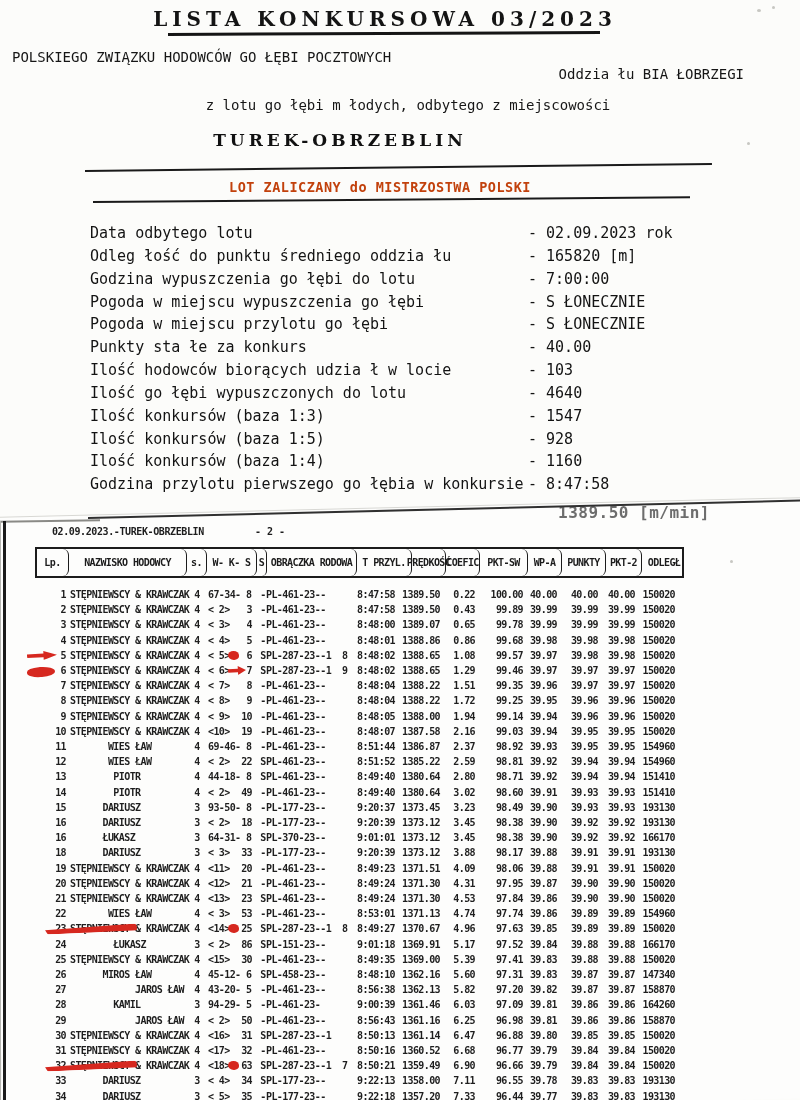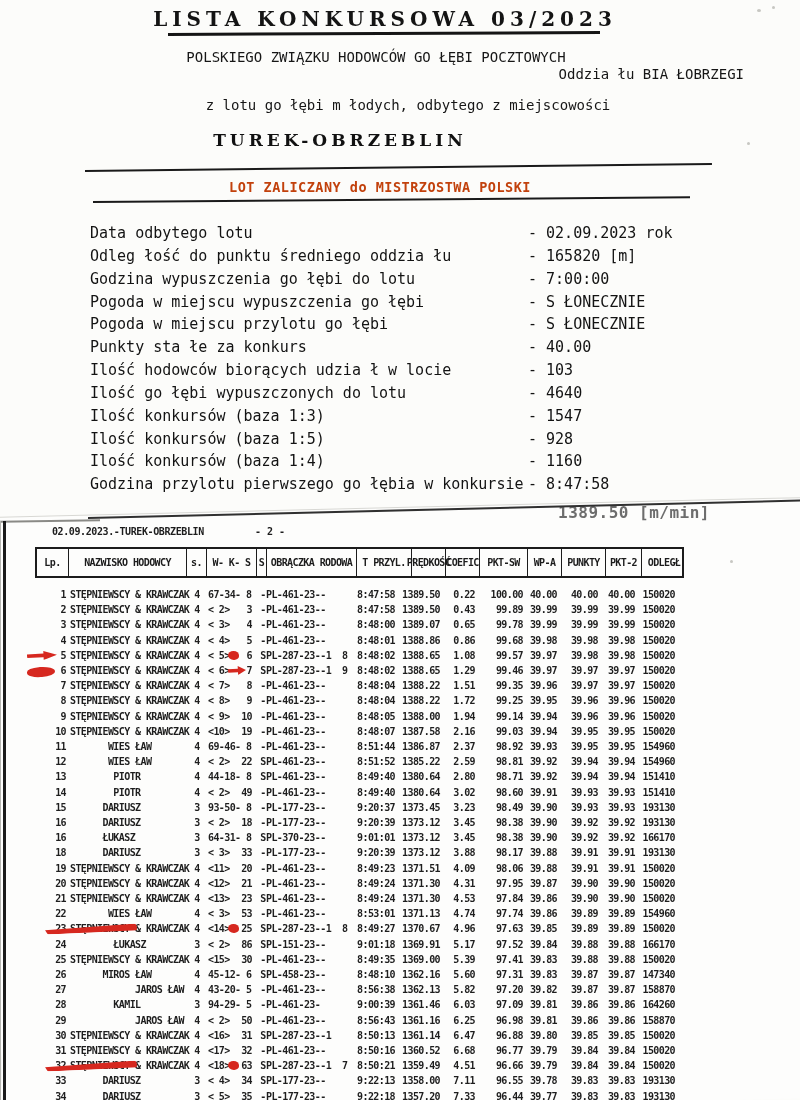--- a/index.html
+++ b/index.html
@@ -2,21 +2,21 @@
 <html><head>
 <meta charset="utf-8">
 <style>
   html,body{margin:0;padding:0;}
   body{width:800px;height:1100px;position:relative;overflow:hidden;
        background:#fcfcfa;font-family:"DejaVu Sans Mono",monospace;}
   
   .p1-title{position:absolute;left:25px;top:7px;width:720px;text-align:center;
     font-family:"DejaVu Serif",serif;font-weight:bold;font-size:20px;letter-spacing:5px;color:#141414;}
   .title-underline{position:absolute;left:168px;top:32px;width:432px;height:2.5px;background:#151515;transform:rotate(-0.25deg);}
-  .p1-org1{position:absolute;left:4px;top:49px;width:744px;text-align:center;font-size:14px;color:#161616;}
+  .p1-org1{position:absolute;left:12px;top:49px;width:744px;text-align:left;font-size:14px;color:#161616;}
   .p1-org2{position:absolute;left:0;top:66px;width:744px;text-align:right;font-size:14px;color:#161616;}
   .p1-flight{position:absolute;left:0;top:97px;width:744px;text-align:center;font-size:14px;color:#161616;padding-left:36px;}
   .p1-loc{position:absolute;left:0;top:130px;width:680px;text-align:center;
     font-family:"DejaVu Serif",serif;font-weight:bold;font-size:17px;letter-spacing:4px;color:#111;}
   .rule1{position:absolute;left:85px;top:170px;width:627px;height:2px;background:#1a1a1a;transform:rotate(-0.65deg);transform-origin:left center;}
   .p1-lot{position:absolute;left:20px;top:179px;width:720px;text-align:center;font-size:13.5px;font-weight:bold;letter-spacing:0.5px;color:#c2410c;}
   .rule2{position:absolute;left:93px;top:201px;width:597px;height:2px;background:#1a1a1a;transform:rotate(-0.45deg);transform-origin:left center;}
   .details{position:absolute;left:0;top:224px;width:800px;}
   .det{position:relative;height:22.85px;font-size:15px;color:#131313;}
   .det-label{position:absolute;left:90px;white-space:pre;}
@@ -30,21 +30,21 @@
   .clipped-frag{position:absolute;left:558px;top:503px;font-size:16px;font-weight:bold;color:#4a4a4a;
     letter-spacing:0.5px;opacity:0.8;clip-path:inset(3px 0 0 0);white-space:pre;}
   .page-edge{position:absolute;left:3px;top:521px;width:2.5px;height:579px;background:#1b1b1b;}
   .page-edge-outer{position:absolute;left:0;top:521px;width:1px;height:579px;background:#b5b5b0;}
   .p2-head-left{position:absolute;left:52px;top:526px;font-size:10px;font-weight:bold;letter-spacing:-0.4px;color:#1d1d1d;white-space:pre;}
   .p2-pageno{position:absolute;left:240px;top:526px;width:60px;text-align:center;font-size:10px;font-weight:bold;color:#1d1d1d;}
   
   .thead{position:absolute;left:35px;top:547px;width:649px;height:31px;border:2px solid #1c1c1c;box-sizing:border-box;background:transparent;}
   .hc{position:absolute;top:0;height:100%;display:flex;align-items:center;justify-content:center;
       font-size:10px;font-weight:bold;letter-spacing:-0.6px;color:#1c1c1c;
-      border-right:1.5px solid #1c1c1c;box-sizing:border-box;white-space:pre;}
+      border-right:1.5px solid #1c1c1c;box-sizing:border-box;white-space:pre;border-radius:6px;}
   .h0{left:0;width:32px}.h1{left:32px;width:118px}.h2{left:150px;width:20px}.h3{left:170px;width:50px}
   .h4{left:220px;width:10px}.h5{left:230px;width:90px}.h6{left:320px;width:55px}.h7{left:375px;width:34px}
   .h8{left:409px;width:34px}.h9{left:443px;width:48px}.h10{left:491px;width:34px}.h11{left:525px;width:44px}
   .h12{left:569px;width:36px}.h13{left:605px;width:44px;border-right:none}
   .tbody{position:absolute;left:35px;top:0;width:680px;height:1100px;}
   .trow{position:absolute;left:0;width:680px;height:15.2px;}
   .tc{position:absolute;top:1px;white-space:pre;font-size:10px;font-weight:bold;letter-spacing:-0.6px;color:#1e1e1e;}
   .c0{left:0;width:31px;text-align:right}
   .c1{left:35px;width:130px;text-align:left}
   .c2{left:153px;width:18px;text-align:center}
@@ -691,21 +691,21 @@
       <div class="trow" style="top: 1059.2px;">
         <span class="tc c0">32</span>
         <span class="tc c1">STĘPNIEWSCY &amp; KRAWCZAK</span>
         <span class="tc c2">4</span>
         <span class="tc c3">&lt;18&gt;</span>
         <span class="tc c4">63</span>
         <span class="tc c5">S</span>
         <span class="tc c6">PL-287-23--1  7</span>
         <span class="tc c7">8:50:21</span>
         <span class="tc c8">1359.49</span>
-        <span class="tc c9">4.51</span>
+        <span class="tc c9">6.90</span>
         <span class="tc c10">96.66</span>
         <span class="tc c11">39.79</span>
         <span class="tc c12">39.84</span>
         <span class="tc c13">39.84</span>
         <span class="tc c14">150020</span>
       </div>
       <div class="trow" style="top: 1074.4px;">
         <span class="tc c0">33</span>
         <span class="tc c1">      DARIUSZ</span>
         <span class="tc c2">3</span>

